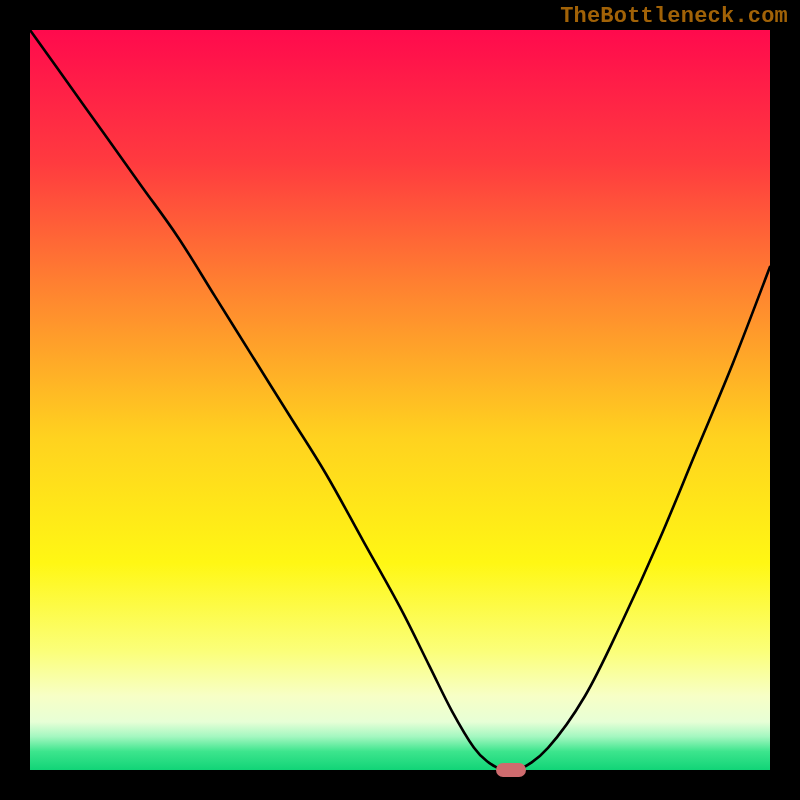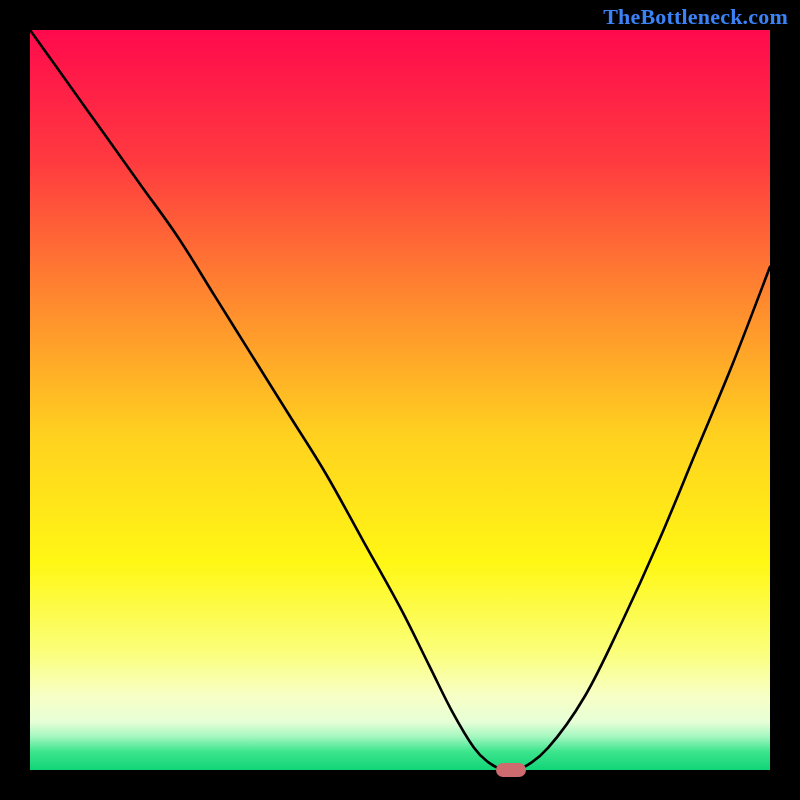--- a/index.html
+++ b/index.html
@@ -13,24 +13,24 @@
   .frame {
     position: relative;
     width: 800px;
     height: 800px;
     background: #000;
   }
   .watermark {
     position: absolute;
     top: 4px;
     right: 12px;
-    font-family: Liberation Serif, serif;
+    font-family: Liberation Mono, monospace;
     font-size: 22px;
     font-weight: 600;
-    color: #3b82f6;
+    color: #a16207;
     letter-spacing: 0.2px;
     z-index: 5;
   }
   svg.plot {
     position: absolute;
     left: 0;
     top: 0;
     z-index: 1;
   }
   .marker {

